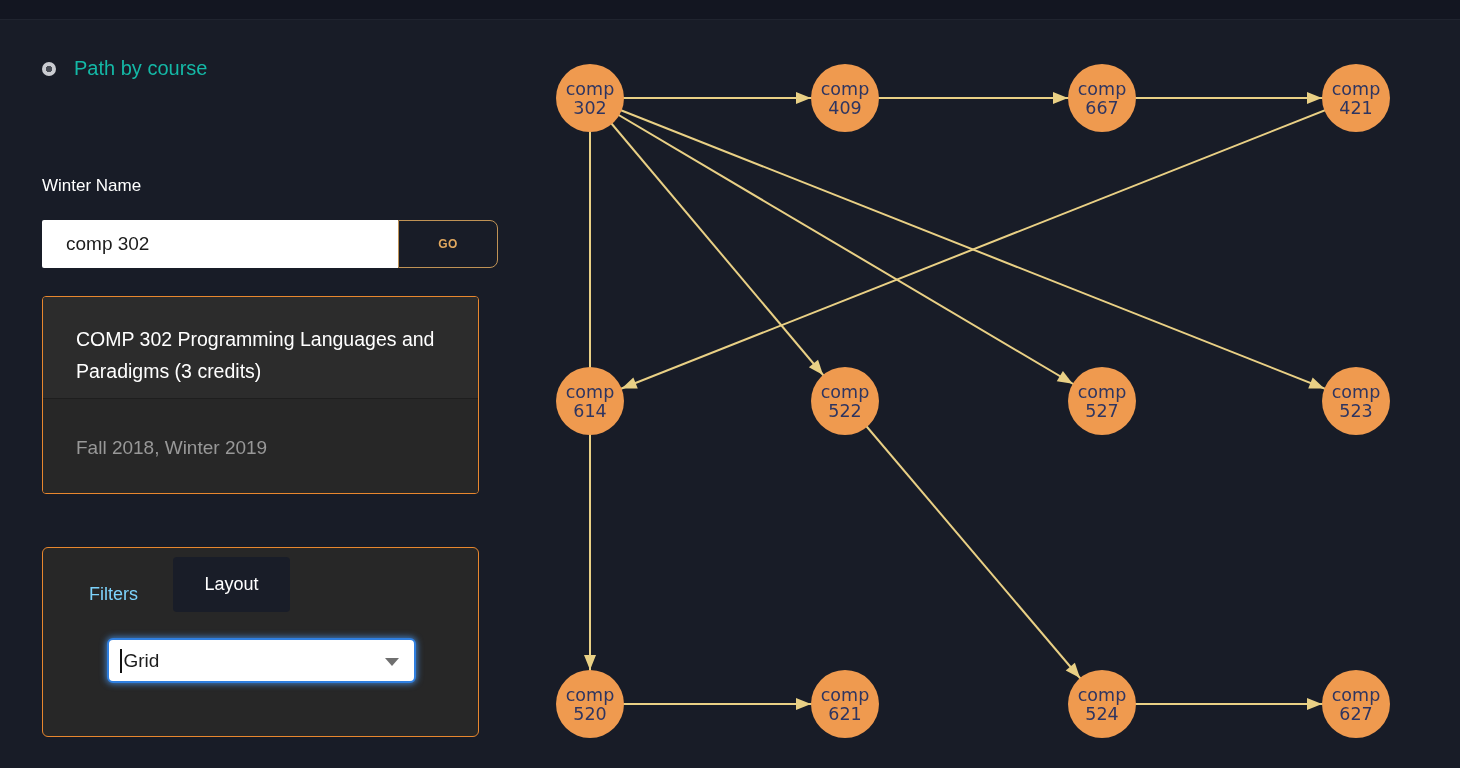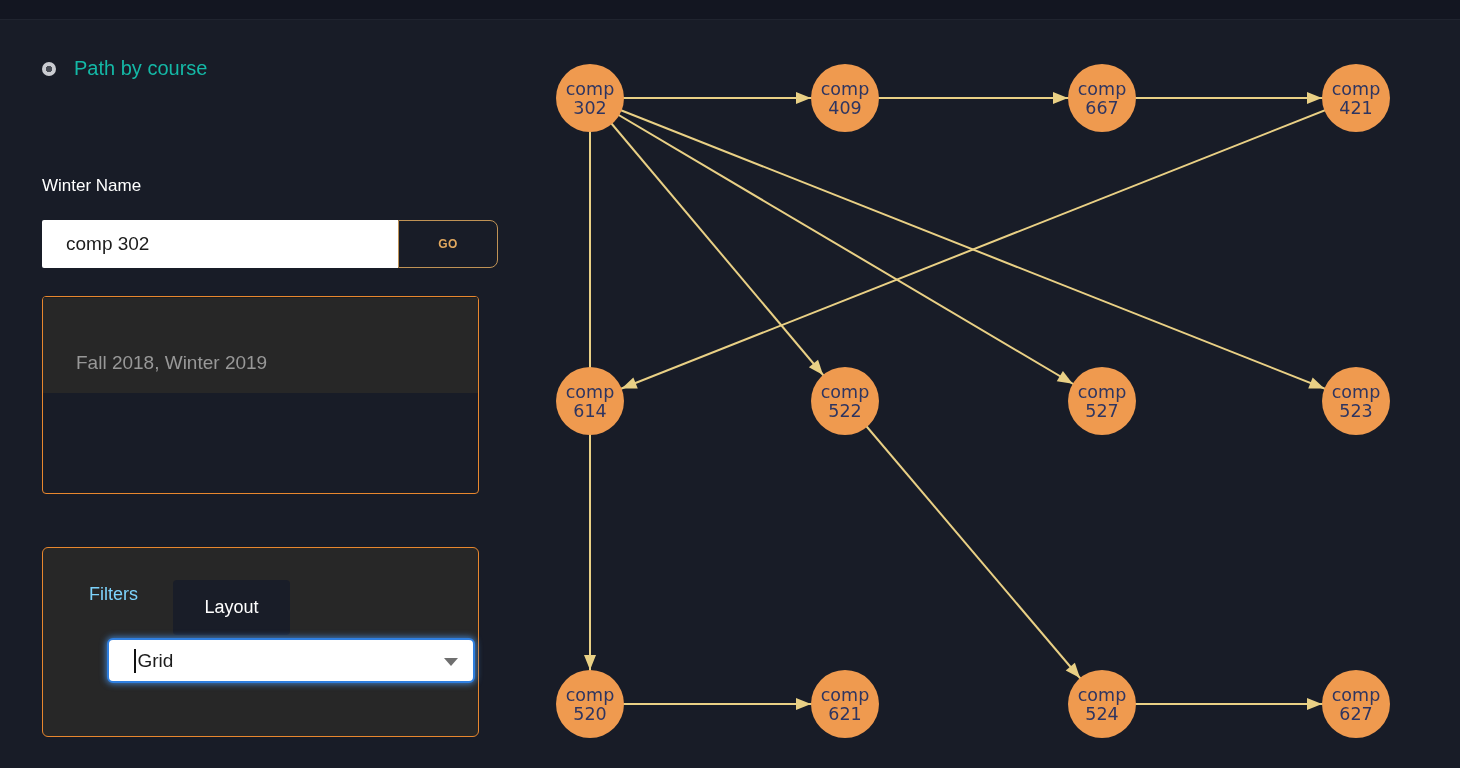--- a/index.html
+++ b/index.html
@@ -54,43 +54,43 @@
   }
   .card-top {
     height:101px; background:#2c2c2c; padding:26px 33px 0 33px;
   }
   .card-title {
     font-size:19.5px; line-height:32px; font-weight:500; color:#fff;
     max-width:360px;
   }
   .card-bottom {
     height:96px; background:#272727; border-top:1px solid #1e1e1e;
-    padding:54px 33px 0 33px;
+    padding:38px 33px 0 33px;
   }
   .card-terms { font-size:19px; color:#989898; }
 
   .filters-panel {
     position:absolute; left:42px; top:547px; width:437px; height:190px;
     background:#272727; border:1px solid #e8872e; border-radius:6px;
   }
   .tab-filters {
     position:absolute; left:46px; top:36px;
     font-size:18px; color:#7dd3fc; cursor:pointer;
   }
   .tab-layout {
-    position:absolute; left:130px; top:32px; width:117px; height:55px;
+    position:absolute; left:130px; top:9px; width:117px; height:55px;
     background:#191d28; border-radius:4px;
     display:flex; align-items:center; justify-content:center;
     font-size:18px; color:#fff; cursor:pointer;
   }
   .layout-select {
-    position:absolute; left:64px; top:90px; width:368px; height:45px;
+    position:absolute; left:64px; top:90px; width:309px; height:45px;
     background:#fff; border:2px solid #2f7fe0; border-radius:6px;
     box-shadow:0 0 6px 1px rgba(70,140,220,0.85);
-    display:flex; align-items:center; padding-left:25px; cursor:pointer;
+    display:flex; align-items:center; padding-left:11px; cursor:pointer;
   }
   .text-cursor {
     width:1.5px; height:24px; background:#111; margin-right:2px;
   }
   .select-value { font-size:19px; color:#1c1c1c; }
   .select-caret {
     position:absolute; right:15px; top:18px;
     width:0; height:0;
     border-left:7px solid transparent; border-right:7px solid transparent;
     border-top:8px solid #6f6f6f;
@@ -163,20 +163,23 @@
   </div>
 
   <div class="course-name-label">Winter Name</div>
 
   <div class="search-row">
     <input class="search-input" type="text" value="comp 302" style="">
     <button class="go-button">GO</button>
   </div>
 
   <div class="course-card">
+    <div class="card-top">
+      <div class="card-title">COMP 302 Programming Languages and Paradigms (3 credits)</div>
+    </div>
     <div class="card-bottom">
       <div class="card-terms">Fall 2018, Winter 2019</div>
     </div>
   </div>
 
   <div class="filters-panel">
     <div class="tab-filters">Filters</div>
     <div class="tab-layout">Layout</div>
     <div class="layout-select">
       <span class="text-cursor"></span>

